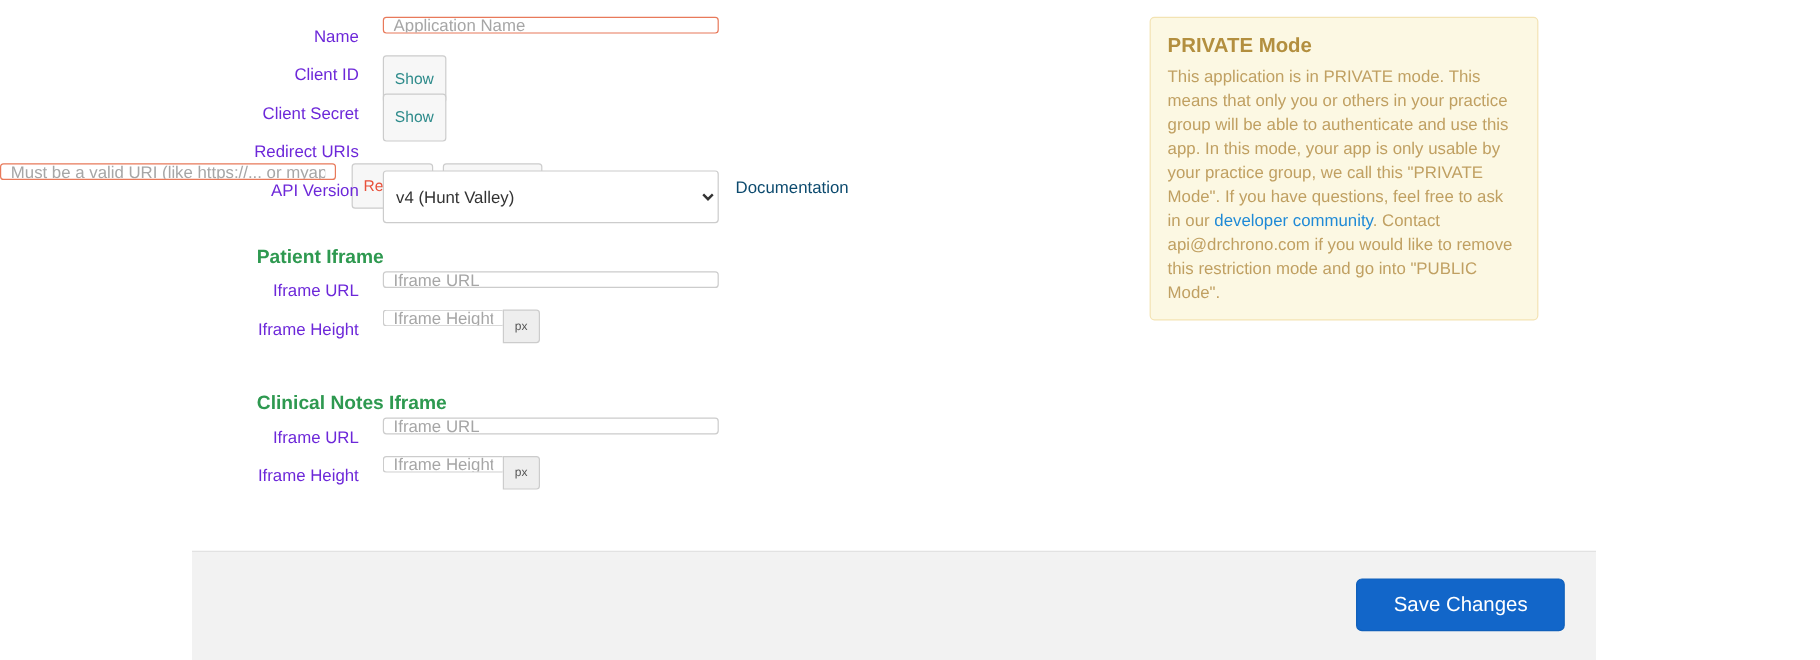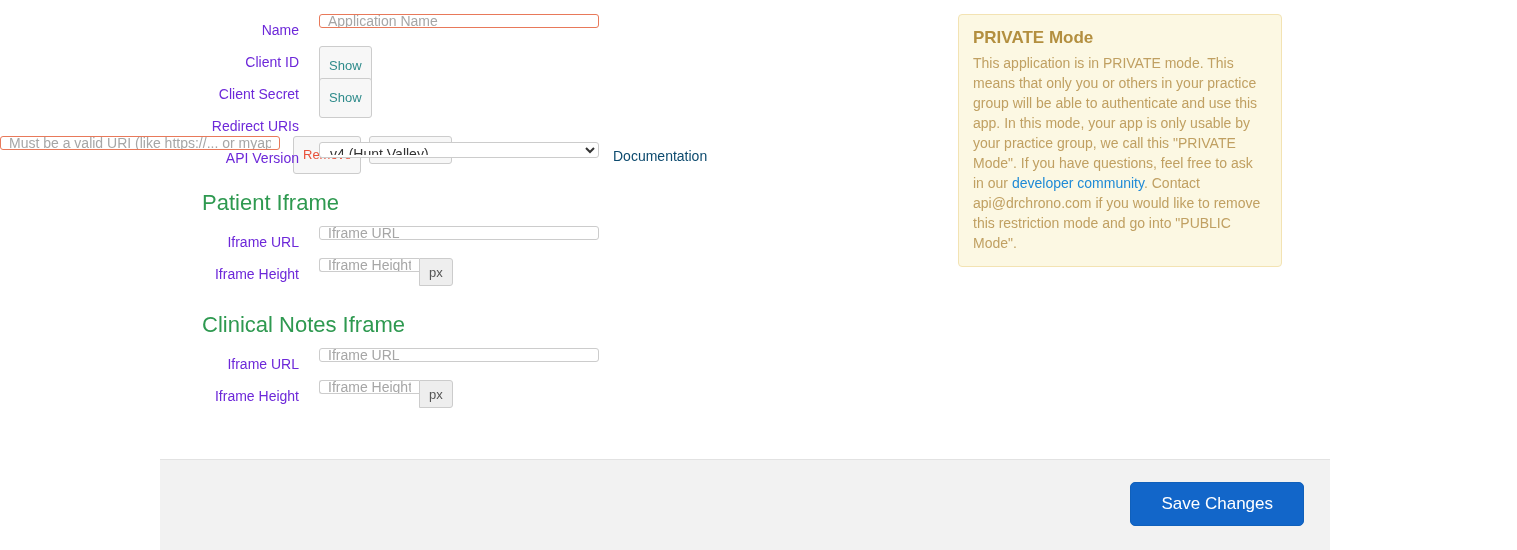--- a/index.html
+++ b/index.html
@@ -89,21 +89,21 @@
     color: #28a745;
     font-weight: bold;
     font-size: 15px;
     margin-right: 3px;
     line-height: 1;
   }
 
   select.api-select {
     box-sizing: border-box;
     width: 280px;
-    height: 16px;
+    height: 44px;
     font-size: 14px;
     font-family: "Liberation Sans", sans-serif;
     color: #333333;
     background: #ffffff;
     border: 1px solid #cccccc;
     border-radius: 3px;
     padding: 2px 6px;
     outline: none;
   }
 
@@ -111,43 +111,43 @@
     color: #0c4a6e;
     text-decoration: none;
     font-size: 14px;
     line-height: 28px;
   }
 
   
   .section-heading {
     position: absolute;
     left: 198px;
-    font-size: 22px;
+    font-size: 16px;
     color: #2e9950;
     font-family: "Liberation Sans", sans-serif;
-    font-weight: normal;
-    margin: 4px;
+    font-weight: bold;
+    margin: 16px;
     line-height: 26px;
     white-space: nowrap;
   }
 
   
   .input-group { display: flex; align-items: stretch; }
   .input-group input.text-input {
     border-top-right-radius: 0;
     border-bottom-right-radius: 0;
     border-right: none;
   }
   .addon-px {
     box-sizing: border-box;
     height: 28px;
     display: flex;
     align-items: center;
     padding: 0 9px;
-    font-size: 13px;
+    font-size: 10px;
     background: #eeeeee;
     border: 1px solid #cccccc;
     border-top-right-radius: 3px;
     border-bottom-right-radius: 3px;
     color: #555555;
   }
 
   
   .mode-panel {
     position: absolute;

